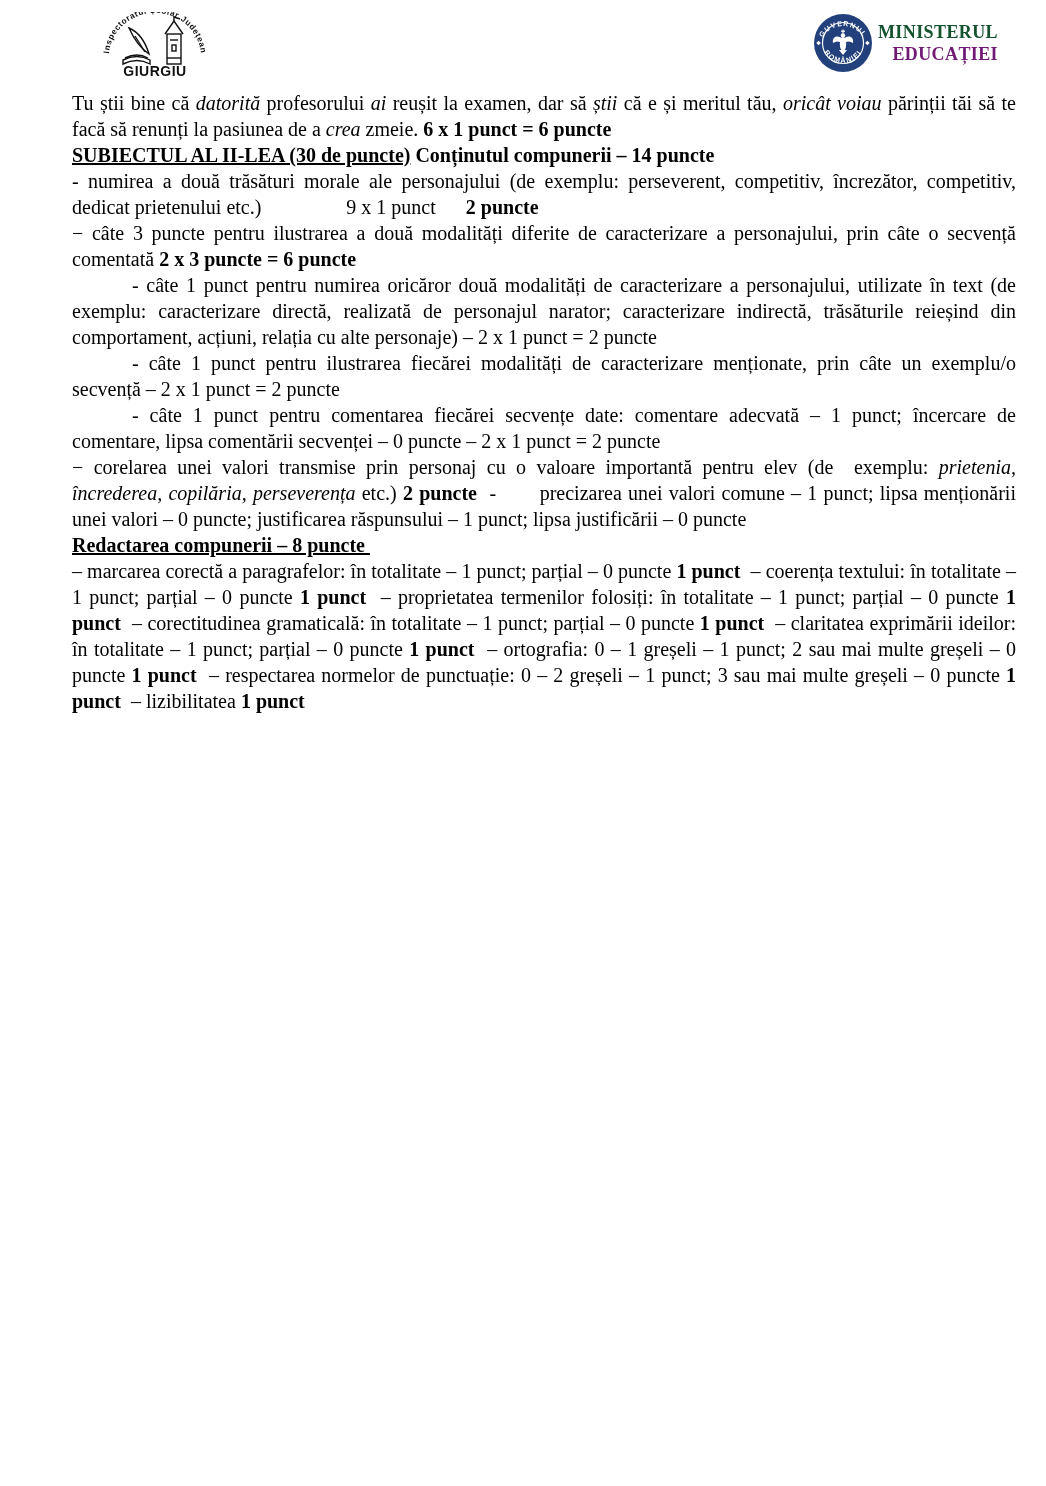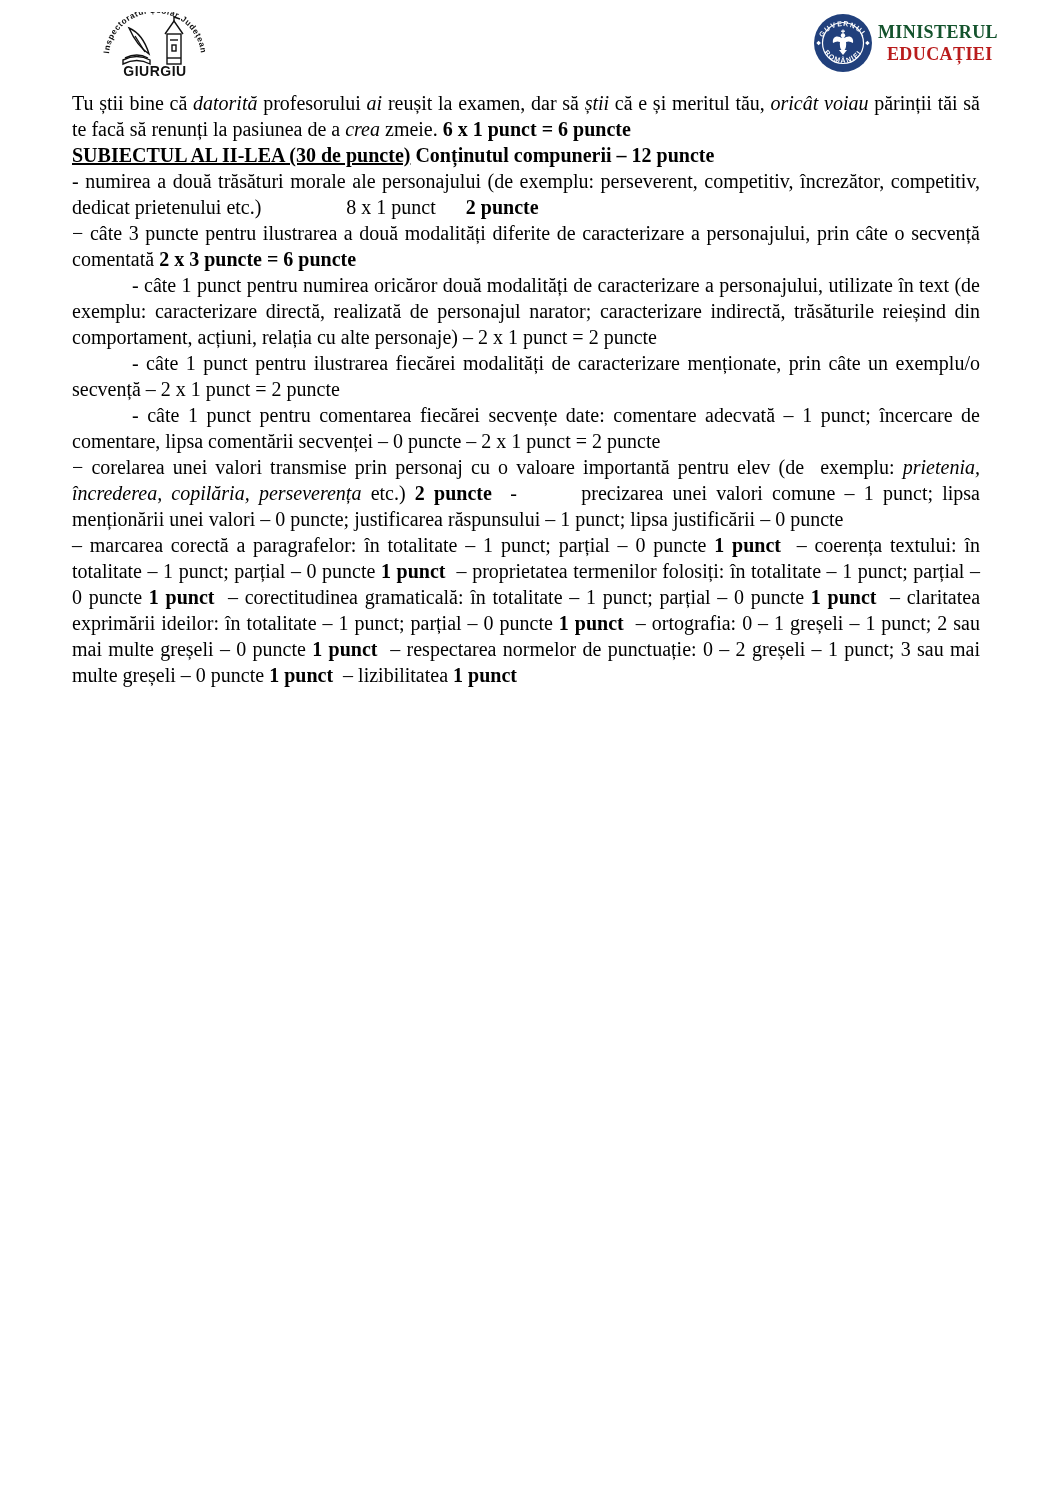--- a/index.html
+++ b/index.html
@@ -17,21 +17,21 @@
   .logo-left svg{display:block;}
   .logo-right{display:flex;align-items:center;gap:5px;margin-top:1px;}
   .ministry-text{
     display:flex;flex-direction:column;justify-content:center;
     font-family:"Liberation Serif",serif;
     font-weight:600;font-size:18px;line-height:22px;letter-spacing:.4px;
   }
   .ministry-text .l2{padding-left:9px;}
   
   .doc{
-    padding:6px 66px 40px 72px;
+    padding:6px 30px 40px 72px;
     font-size:20px;line-height:26px;
   }
   p.block{
     margin:0;text-align:justify;white-space:pre-wrap;
     overflow-wrap:break-word;
   }
   .mt-xs{margin-top:2px;}
   .mt-s{margin-top:6px;}
   .mt-m{margin-top:13px;}
   .mt-l{margin-top:17px;}
@@ -100,28 +100,29 @@
         <path d="M30 26 C 24 21 19 24 20 30 C 23 28 26 28 29 30 Z"></path>
         <path d="M30 26 C 36 21 41 24 40 30 C 37 28 34 28 31 30 Z"></path>
         <circle cx="30" cy="22.5" r="2.2"></circle>
         <rect x="29.4" y="16.5" width="1.2" height="4"></rect>
         <rect x="28" y="17.6" width="4" height="1.2"></rect>
         <path d="M26 37 L34 37 L30 42 Z"></path>
       </g>
     </svg>
     <div class="ministry-text">
       <span class="l1" style="color: #14532d;">MINISTERUL</span>
-      <span class="l2" style="color: #b91c1c;">EDUCAȚIEI</span>
+      <span class="l2" style="color: #701a75; text-align: right;">EDUCAȚIEI</span>
     </div>
   </div>
 </header>
 
 <main class="doc">
     <p class="block"><span>Tu știi bine că </span><span class="ri">datorită</span><span> profesorului </span><span class="ri">ai</span><span> reușit la examen, dar să </span><span class="ri">știi</span><span> că e și meritul tău, </span><span class="ri">oricât voiau</span><span> părinții tăi să te facă să renunți la pasiunea de a </span><span class="ri">crea</span><span> zmeie. </span><span class="rb">6 x 1 punct = 6 puncte</span></p>
-    <p class="block mt-m"><span class="rb ru">SUBIECTUL AL II-LEA (30 de puncte)</span><span class="rb"> Conținutul compunerii – 12 puncte</span></p>
-    <p class="block mt-s"><span>- numirea a două trăsături morale ale personajului (de exemplu: perseverent, competitiv, încrezător, competitiv, dedicat prietenului etc.)                 8 x 1 punct      </span><span class="rb">2 puncte</span></p>
+    <p class="block mt-m"><span class="rb ru">SUBIECTUL AL II-LEA (30 de puncte)</span><span class="rb"> Conținutul compunerii – 14 puncte</span></p>
+    <p class="block mt-s"><span>- numirea a două trăsături morale ale personajului (de exemplu: perseverent, competitiv, încrezător, competitiv, dedicat prietenului etc.)                 9 x 1 punct      </span><span class="rb">2 puncte</span></p>
     <p class="block mt-xs"><span>− câte 3 puncte pentru ilustrarea a două modalități diferite de caracterizare a personajului, prin câte o secvență comentată </span><span class="rb">2 x 3 puncte = 6 puncte</span></p>
     <p class="block indent mt-xs"><span>- câte 1 punct pentru numirea oricăror două modalități de caracterizare a personajului, utilizate în text (de exemplu: caracterizare directă, realizată de personajul narator; caracterizare indirectă, trăsăturile reieșind din comportament, acțiuni, relația cu alte personaje) – 2 x 1 punct = 2 puncte</span></p>
     <p class="block indent mt-xs"><span>- câte 1 punct pentru ilustrarea fiecărei modalități de caracterizare menționate, prin câte un exemplu/o secvență – 2 x 1 punct = 2 puncte</span></p>
     <p class="block indent mt-xs"><span>- câte 1 punct pentru comentarea fiecărei secvențe date: comentare adecvată – 1 punct; încercare de comentare, lipsa comentării secvenței – 0 puncte – 2 x 1 punct = 2 puncte</span></p>
     <p class="block mt-xs"><span>− corelarea unei valori transmise prin personaj cu o valoare importantă pentru elev (de  exemplu: </span><span class="ri">prietenia, încrederea, copilăria, perseverența</span><span> etc.) </span><span class="rb">2 puncte</span><span>  -       precizarea unei valori comune – 1 punct; lipsa menționării unei valori – 0 puncte; justificarea răspunsului – 1 punct; lipsa justificării – 0 puncte</span></p>
+    <p class="block mt-l"><span class="rb ru">Redactarea compunerii – 8 puncte </span></p>
     <p class="block mt-xs"><span>– marcarea corectă a paragrafelor: în totalitate – 1 punct; parțial – 0 puncte </span><span class="rb">1 punct</span><span>  – coerența textului: în totalitate – 1 punct; parțial – 0 puncte </span><span class="rb">1 punct</span><span>  – proprietatea termenilor folosiți: în totalitate – 1 punct; parțial – 0 puncte </span><span class="rb">1 punct</span><span>  – corectitudinea gramaticală: în totalitate – 1 punct; parțial – 0 puncte </span><span class="rb">1 punct</span><span>  – claritatea exprimării ideilor: în totalitate – 1 punct; parțial – 0 puncte </span><span class="rb">1 punct</span><span>  – ortografia: 0 – 1 greșeli – 1 punct; 2 sau mai multe greșeli – 0 puncte </span><span class="rb">1 punct</span><span>  – respectarea normelor de punctuație: 0 – 2 greșeli – 1 punct; 3 sau mai multe greșeli – 0 puncte </span><span class="rb">1 punct</span><span>  – lizibilitatea </span><span class="rb">1 punct</span></p>
   </main>
 
 </body></html>

